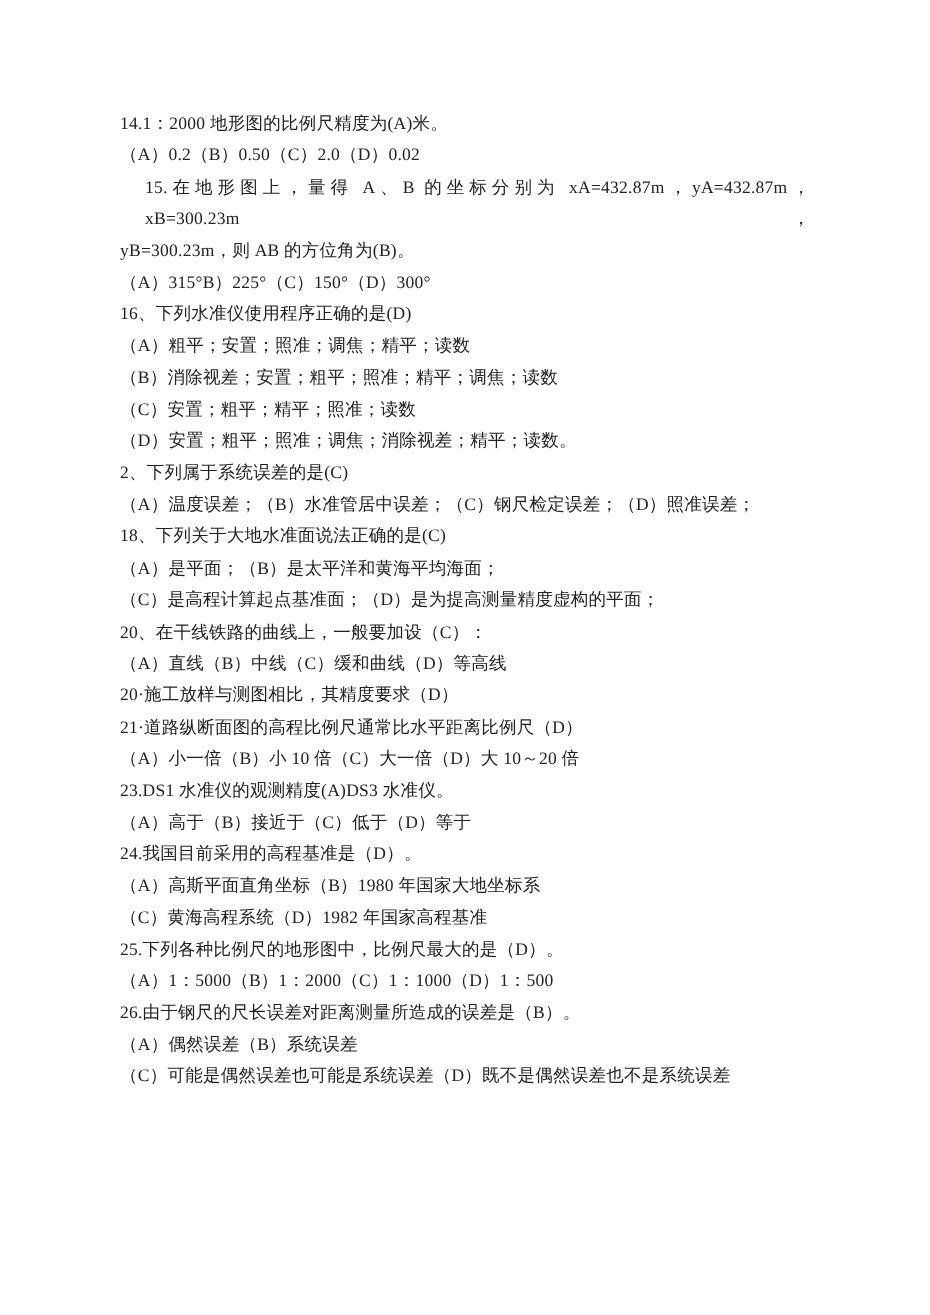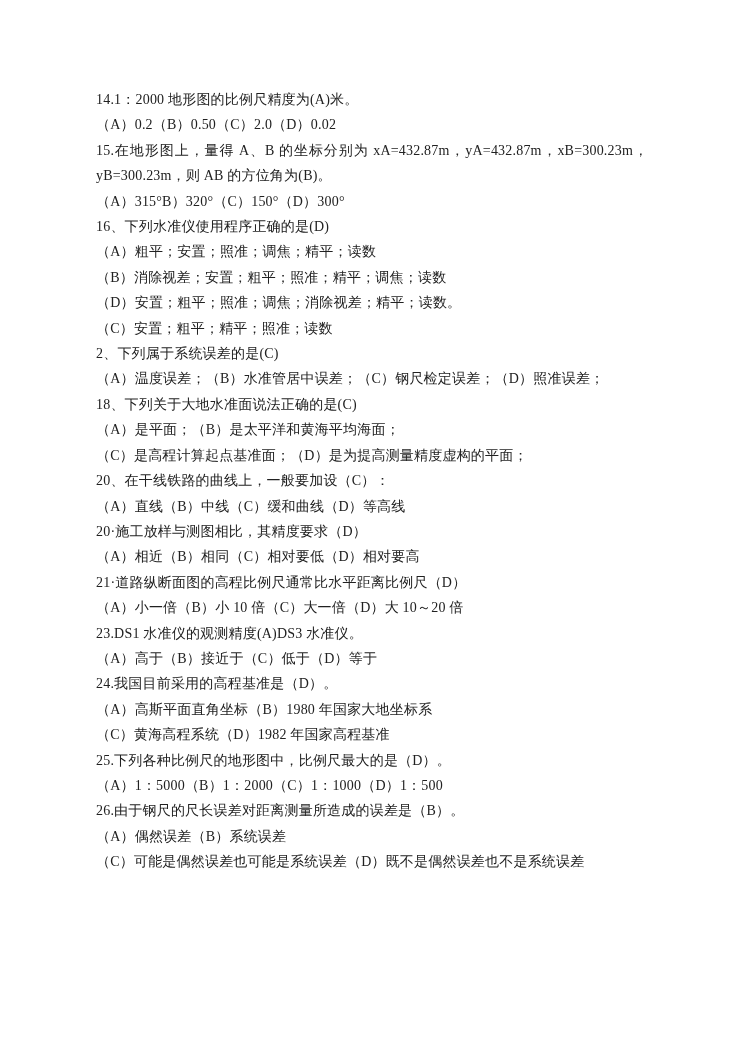--- a/index.html
+++ b/index.html
@@ -31,59 +31,59 @@
   }
   .line {
     white-space: nowrap;
     letter-spacing: 0.2px;
   }
   .line.justify {
     white-space: normal;
     text-align: justify;
     text-align-last: justify;
     text-justify: inter-character;
+    margin-left: 20px;
   }
 </style>
 </head>
 <body style="background: rgb(255, 255, 255);">
 
 <div class="page">
   <div class="content" id="questions-root" style="color: rgb(33, 33, 33);">
       <div class="question">
         <div class="line">14.1：2000 地形图的比例尺精度为(A)米。</div>
         <div class="line">（A）0.2（B）0.50（C）2.0（D）0.02</div>
       </div>
       <div class="question">
         <div class="line justify">15.在地形图上，量得 A、B 的坐标分别为 xA=432.87m，yA=432.87m，xB=300.23m，</div>
         <div class="line">yB=300.23m，则 AB 的方位角为(B)。</div>
-        <div class="line">（A）315°B）320°（C）150°（D）300°</div>
+        <div class="line">（A）315°B）225°（C）150°（D）300°</div>
       </div>
       <div class="question">
         <div class="line">16、下列水准仪使用程序正确的是(D)</div>
         <div class="line">（A）粗平；安置；照准；调焦；精平；读数</div>
         <div class="line">（B）消除视差；安置；粗平；照准；精平；调焦；读数</div>
+        <div class="line">（C）安置；粗平；精平；照准；读数</div>
         <div class="line">（D）安置；粗平；照准；调焦；消除视差；精平；读数。</div>
-        <div class="line">（C）安置；粗平；精平；照准；读数</div>
       </div>
       <div class="question">
         <div class="line">2、下列属于系统误差的是(C)</div>
         <div class="line">（A）温度误差；（B）水准管居中误差；（C）钢尺检定误差；（D）照准误差；</div>
       </div>
       <div class="question">
         <div class="line">18、下列关于大地水准面说法正确的是(C)</div>
         <div class="line">（A）是平面；（B）是太平洋和黄海平均海面；</div>
         <div class="line">（C）是高程计算起点基准面；（D）是为提高测量精度虚构的平面；</div>
       </div>
       <div class="question">
         <div class="line">20、在干线铁路的曲线上，一般要加设（C）：</div>
         <div class="line">（A）直线（B）中线（C）缓和曲线（D）等高线</div>
       </div>
       <div class="question">
         <div class="line">20·施工放样与测图相比，其精度要求（D）</div>
-        <div class="line">（A）相近（B）相同（C）相对要低（D）相对要高</div>
       </div>
       <div class="question">
         <div class="line">21·道路纵断面图的高程比例尺通常比水平距离比例尺（D）</div>
         <div class="line">（A）小一倍（B）小 10 倍（C）大一倍（D）大 10～20 倍</div>
       </div>
       <div class="question">
         <div class="line">23.DS1 水准仪的观测精度(A)DS3 水准仪。</div>
         <div class="line">（A）高于（B）接近于（C）低于（D）等于</div>
       </div>
       <div class="question">

